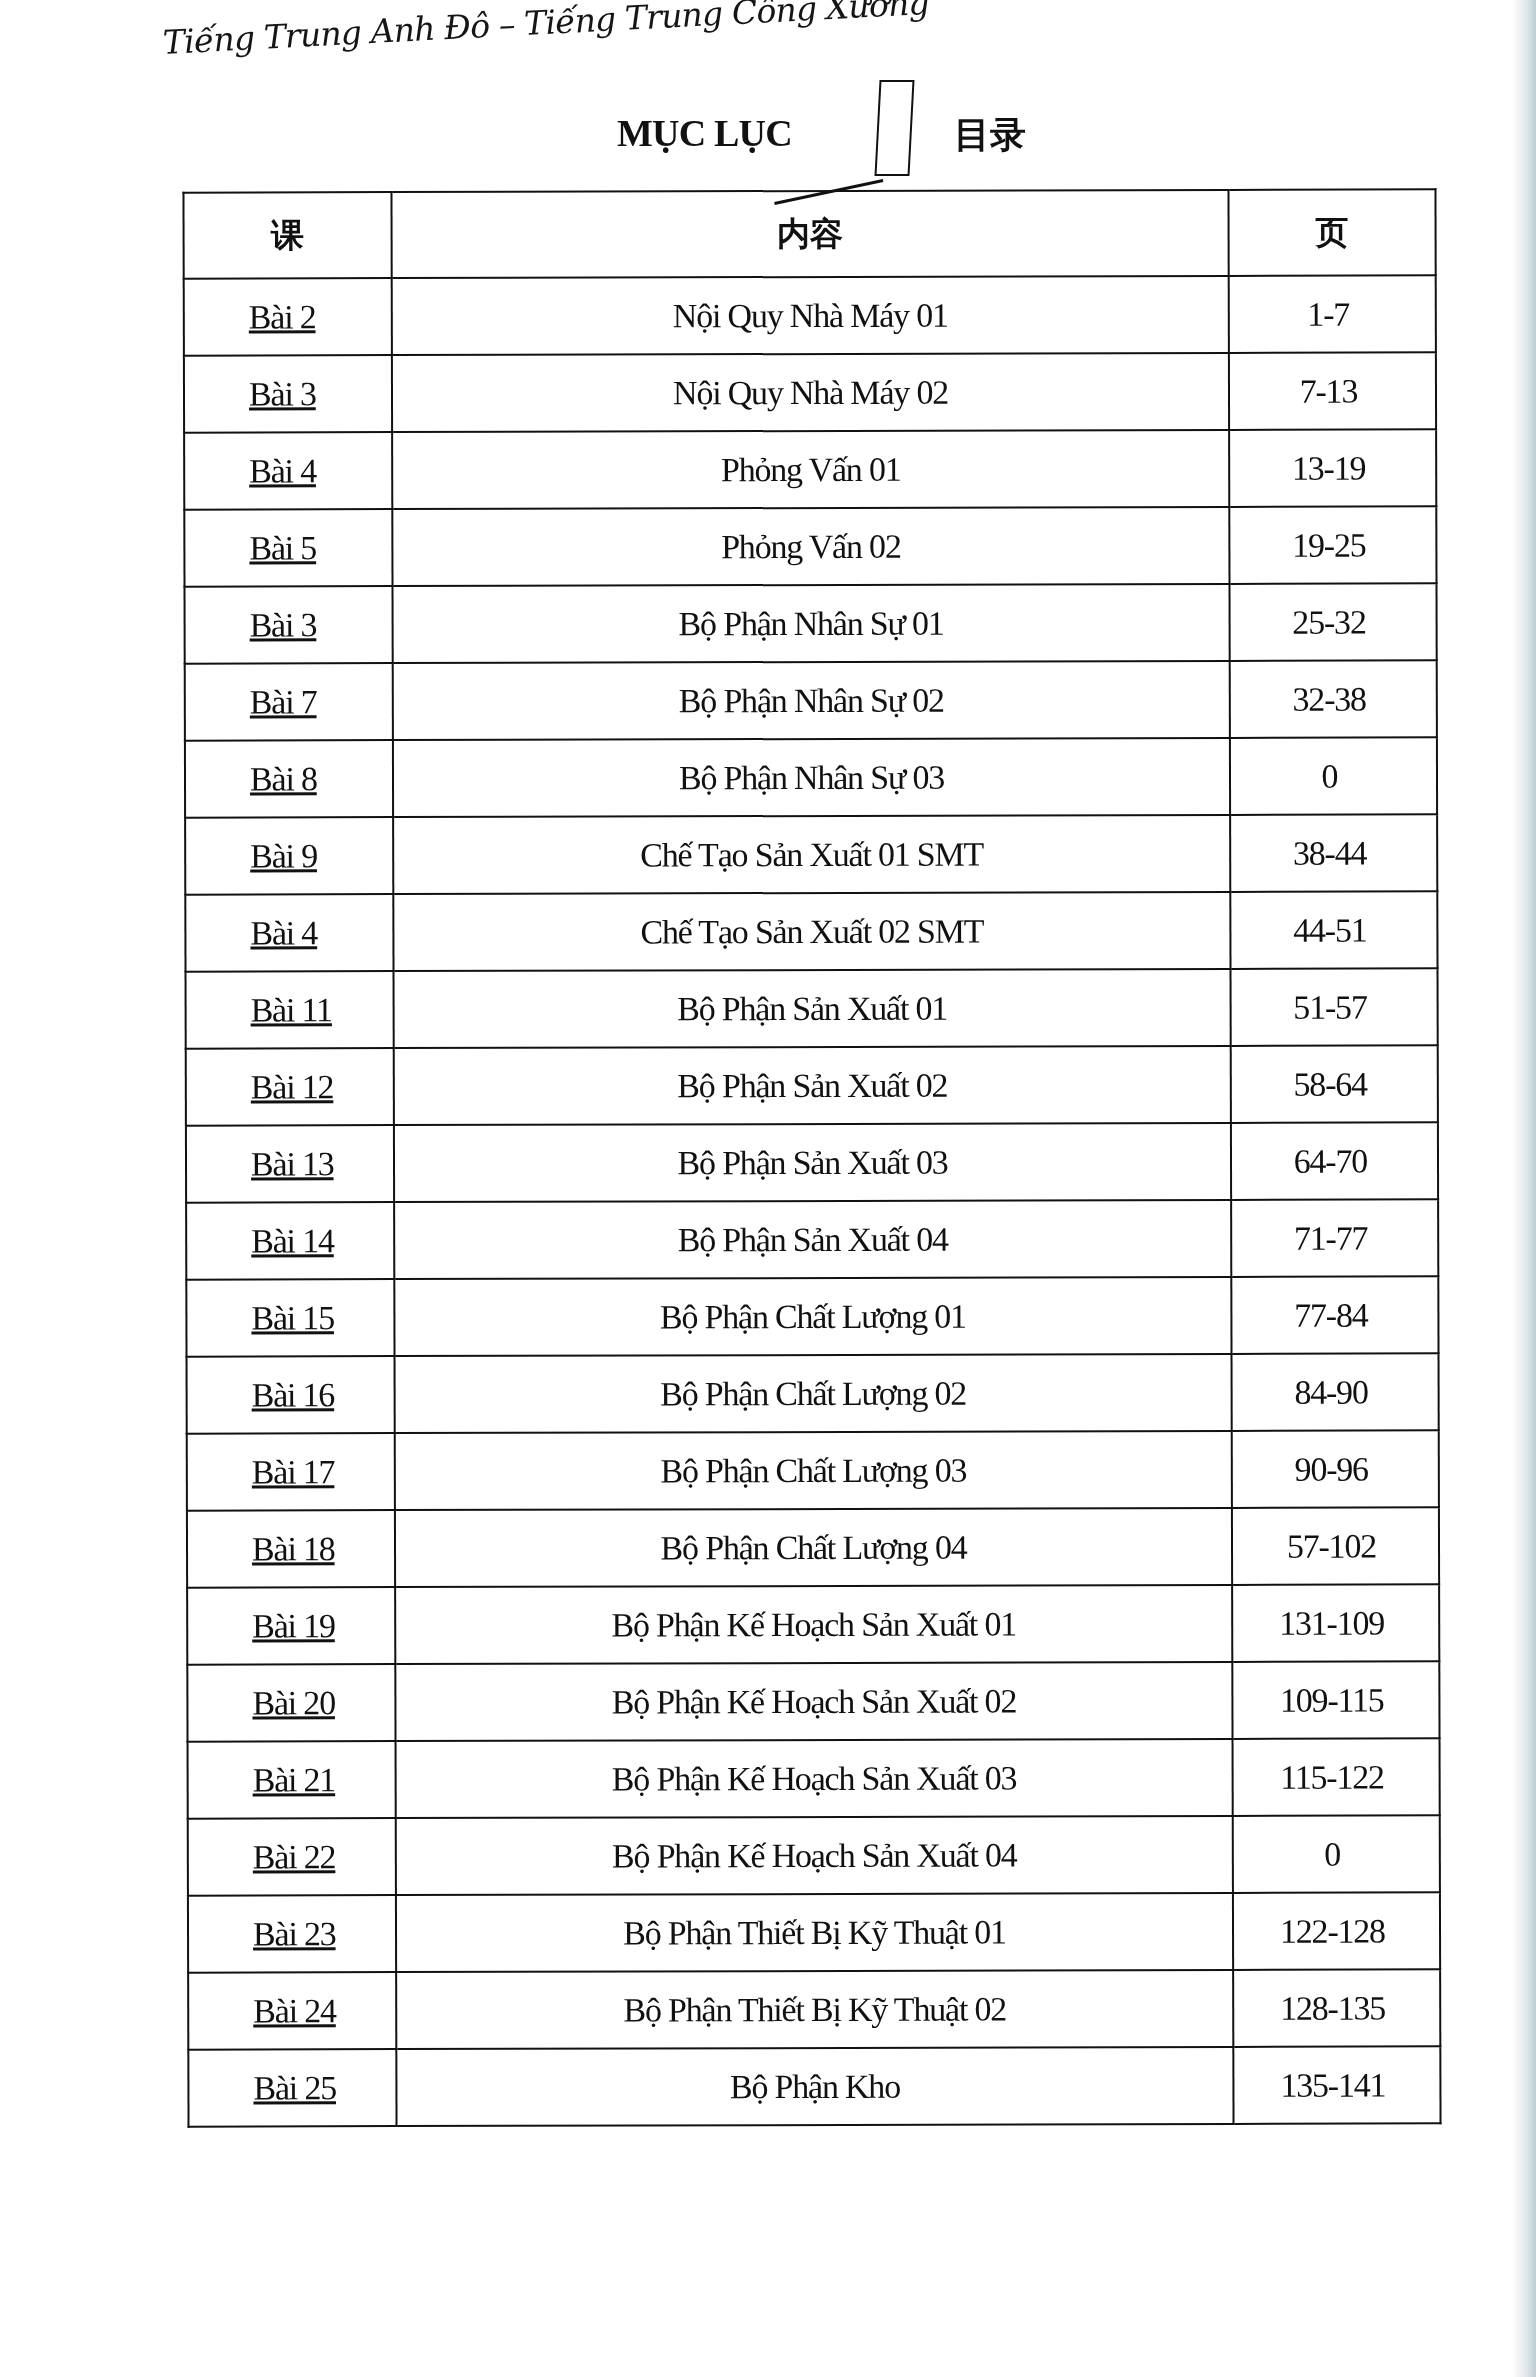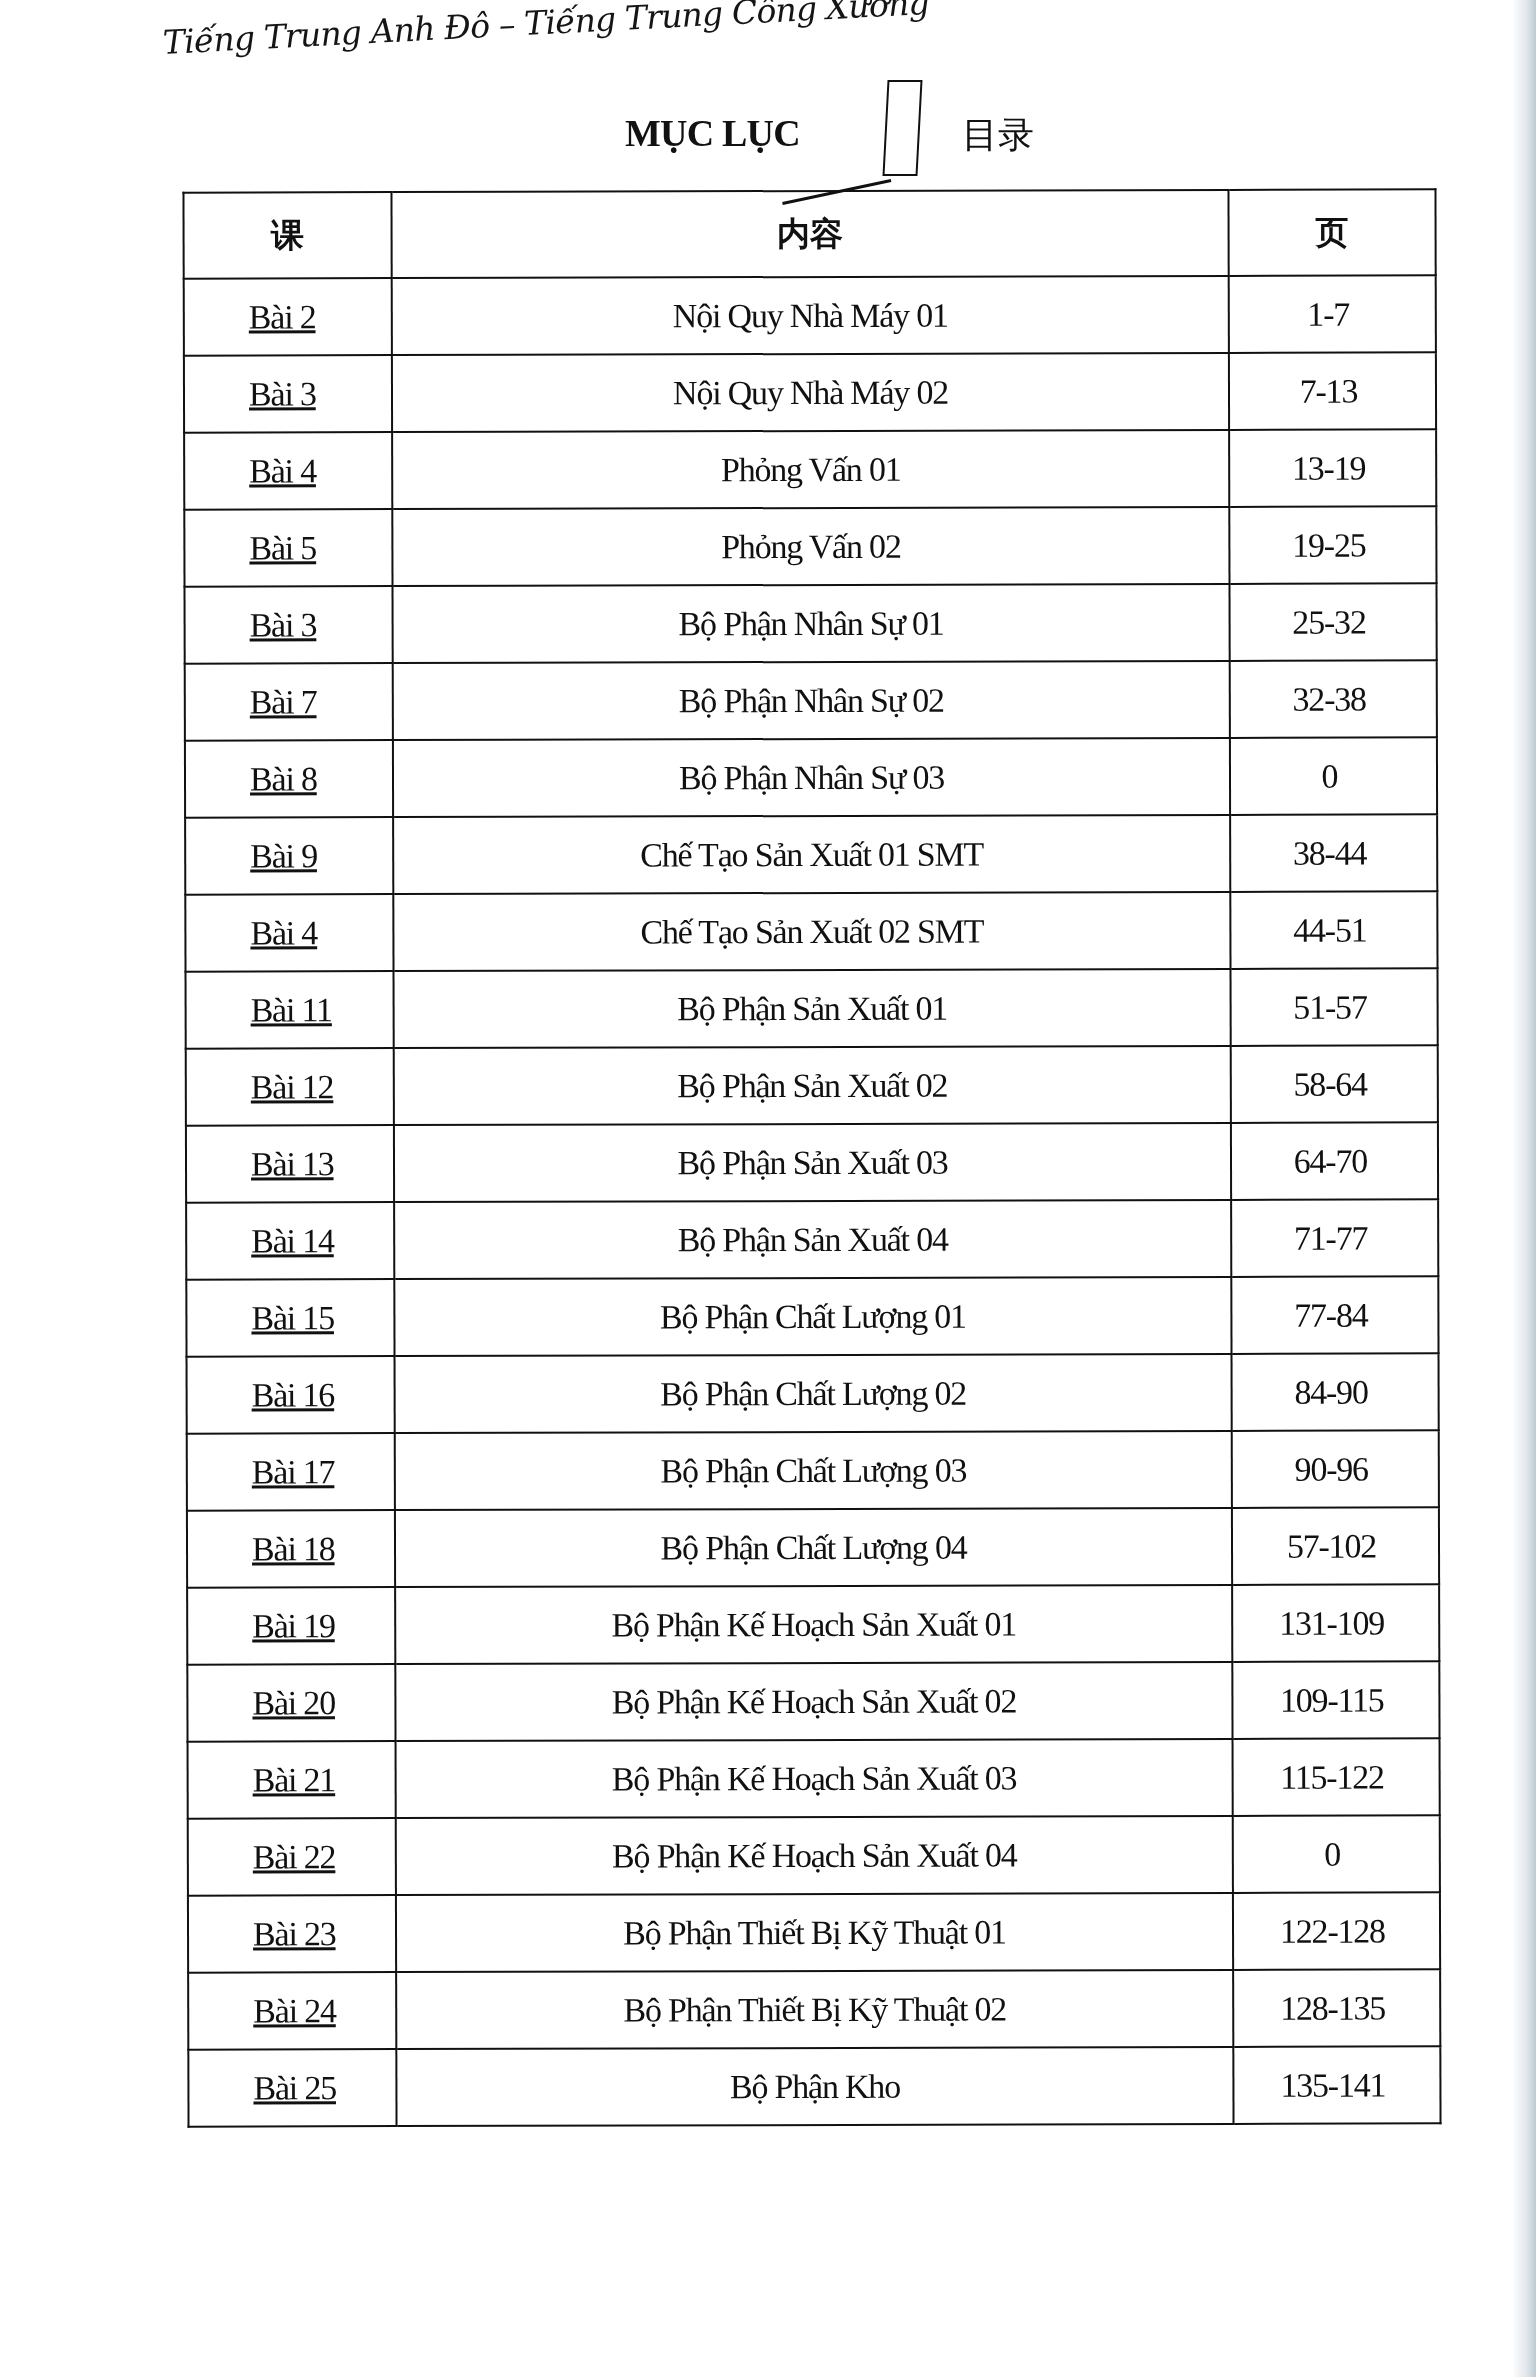--- a/index.html
+++ b/index.html
@@ -24,36 +24,36 @@
     font-family: "DejaVu Serif", "Liberation Serif", serif;
     font-style: italic;
     font-size: 33px;
     transform: rotate(-3deg);
     transform-origin: left bottom;
     letter-spacing: -0.8px;
     color: #151515;
   }
   .title-wrap {
     position: absolute;
-    top: 111px; left: 8px; width: 1284px;
+    top: 111px; left: 0; width: 1284px;
     height: 82px;
   }
   .title-vi {
     position: absolute;
     left: 617px; top: 0;
     font-size: 38px;
     font-weight: bold;
     letter-spacing: -0.8px;
   }
   .title-zh {
     position: absolute;
     left: 954px; top: 0;
     font-family: "DejaVu Sans", sans-serif;
     font-size: 36px;
-    font-weight: normal;
+    font-weight: bold;
   }
   .title-box {
     position: absolute;
     left: 877px; top: -31px;
     width: 31px; height: 92px;
     border: 2.5px solid #111;
     background: #fff;
     transform: skewX(-3deg);
   }
   .title-tick {

